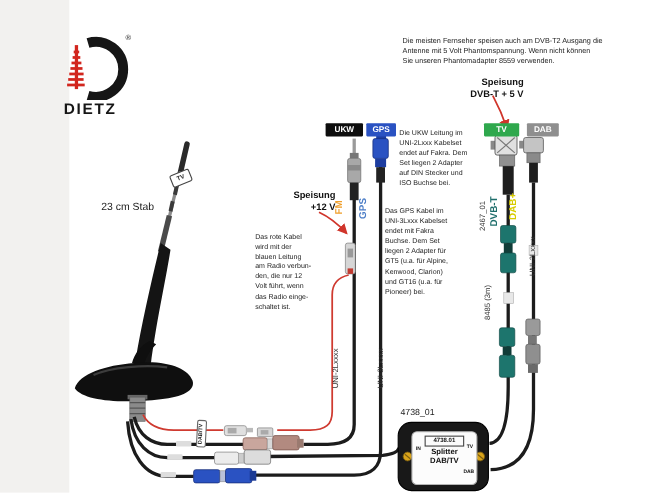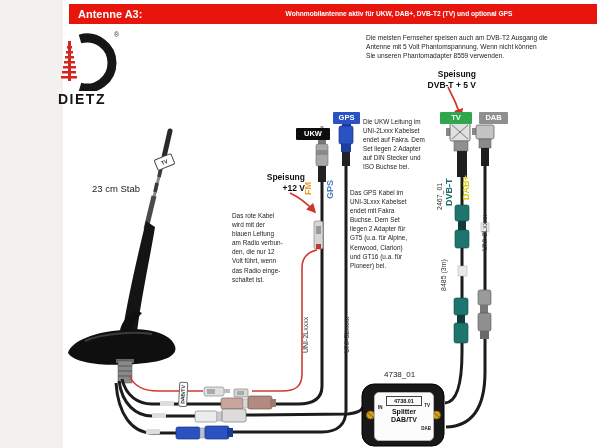--- a/index.html
+++ b/index.html
@@ -14,41 +14,41 @@
   .header-sub{position:absolute;left:205px;top:0;width:250px;line-height:20px;text-align:center;font-size:6.6px;font-weight:bold;color:#fff;}
   
   .logo-wrap{position:absolute;left:56px;top:33px;width:74px;height:82px;}
   .brand{position:absolute;left:2px;top:58px;font-size:14px;font-weight:bold;color:#161616;letter-spacing:1.5px;text-align:right;}
   .regmark{position:absolute;left:58px;top:-2px;font-size:7px;color:#333;}
   
   .note{position:absolute;font-size:6.4px;line-height:1.42;color:#1d1d1d;}
   .supply{position:absolute;text-align:right;font-size:8.5px;font-weight:600;line-height:1.25;color:#111;}
   
   .port{position:absolute;top:112px;height:12px;line-height:12px;text-align:center;color:#fff;font-size:7.5px;font-weight:bold;border-radius:1px;}
-  .port-ukw{left:296px;width:34px;background:#0d0d0d;margin-top:16px;}
+  .port-ukw{left:296px;width:34px;background:#0d0d0d;}
   .port-gps{left:333px;width:27px;background:#2a52c2;}
   .port-tv{left:440px;width:32px;background:#2fa84d;}
   .port-dab{left:479px;width:29px;background:#8f8f8f;}
   
   .vlabel{position:absolute;transform-origin:0 100%;transform:rotate(-90deg);white-space:nowrap;line-height:1;}
   .lbl-fm{left:313px;top:186px;font-size:9px;font-weight:bold;color:#ef9f2c;}
   .lbl-gpsv{left:335px;top:190px;font-size:9px;font-weight:bold;color:#4d7ec7;}
   .lbl-2467{left:443px;top:203px;font-size:7px;color:#333;}
   .lbl-dvbt{left:454px;top:197px;font-size:9px;font-weight:bold;color:#1e6e6b;}
   .lbl-dabp{left:471px;top:191px;font-size:9px;font-weight:bold;color:#d8cc00;}
   .lbl-8485{left:447px;top:284px;font-size:7px;color:#333;}
   .lbl-uni2l{left:309px;top:346px;font-size:7px;color:#333;}
   .lbl-uni3l{left:350px;top:346px;font-size:7px;color:#333;}
   .lbl-uni2r{left:488px;top:244px;font-size:7px;color:#333;}
   
   .rod-label{position:absolute;left:92px;top:183px;font-size:9.5px;font-weight:400;color:#222;}
   .rod-tag{position:absolute;left:155px;top:156px;width:17px;height:10px;line-height:10px;text-align:center;background:#fff;border:1px solid #444;border-radius:2px;font-size:5.5px;font-weight:bold;color:#222;transform:rotate(-22deg);}
   .base-tag{position:absolute;left:187px;top:398px;transform-origin:0 100%;transform:rotate(-87deg);background:#fff;border:1px solid #666;border-radius:2px;font-size:5px;font-weight:bold;color:#222;padding:1px 2px;line-height:1;}
   
-  .split-part{position:absolute;left:384px;top:370px;font-size:8px;color:#222;}
+  .split-part{position:absolute;left:364px;top:370px;font-size:8px;color:#222;}
   .split-label{position:absolute;left:374px;top:392px;width:58px;height:47px;background:#fcfcfc;border:1px solid #b5b5b5;border-radius:5px;}
   .split-partbox{position:absolute;left:11px;top:3px;width:34px;height:8px;line-height:8px;border:1px solid #444;text-align:center;font-size:5.5px;font-weight:bold;color:#111;}
   .split-name{position:absolute;left:0;top:15px;width:100%;text-align:center;font-size:7px;font-weight:bold;line-height:1.2;color:#111;}
   .split-tiny{position:absolute;font-size:4.5px;font-weight:bold;color:#111;}
   .split-in{left:3px;top:12px;}
   .split-tv{right:3px;top:10px;}
   .split-dab{right:2px;top:33px;}
   svg{position:absolute;left:0;top:0;}
 </style>
 </head>
@@ -186,24 +186,20 @@
       <circle cx="370.5" cy="415" r="4" fill="#d9a41b" stroke="#7a5c10" stroke-width="0.8"></circle>
       <line x1="368" y1="413" x2="373" y2="417" stroke="#7a5c10" stroke-width="1"></line>
       <circle cx="436.5" cy="415" r="4" fill="#d9a41b" stroke="#7a5c10" stroke-width="0.8"></circle>
       <line x1="434" y1="413" x2="439" y2="417" stroke="#7a5c10" stroke-width="1"></line>
     </g>
 
     <path d="M448,87 Q456,102 461,117" stroke="#d0352b" stroke-width="1.6" fill="none" marker-end="url(#arr)"></path>
     <path d="M290,193 Q303,199 315,212" stroke="#d0352b" stroke-width="1.6" fill="none" marker-end="url(#arr)"></path>
   </svg>
 
-  <div class="header-bar">
-    <span class="header-title">Antenne A3:</span>
-    <span class="header-sub">Wohnmobilantenne aktiv für UKW, DAB+, DVB-T2 (TV) und optional GPS</span>
-  </div>
 
   <div class="logo-wrap">
     <svg width="74" height="58" viewBox="0 0 74 58">
       <path d="M24,6 A25,25 0 1 1 24,54" stroke="#161616" stroke-width="9" fill="none"></path>
       <g fill="#d2261e">
         <rect x="12" y="8" width="3" height="40"></rect>
         <rect x="11" y="13" width="5" height="2.5"></rect>
         <rect x="10" y="18" width="7" height="2.5"></rect>
         <rect x="9" y="23" width="9" height="2.5"></rect>
         <rect x="8" y="28" width="11" height="2.5"></rect>

